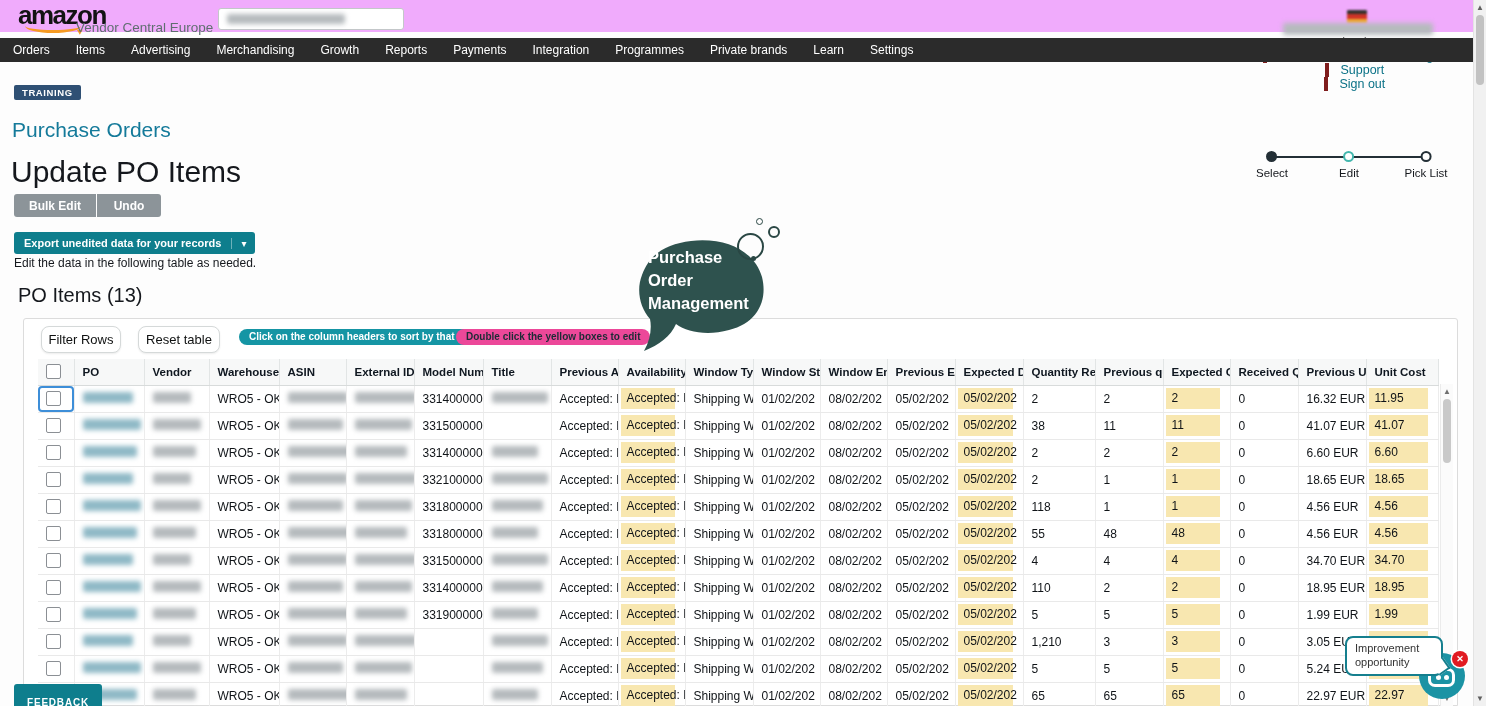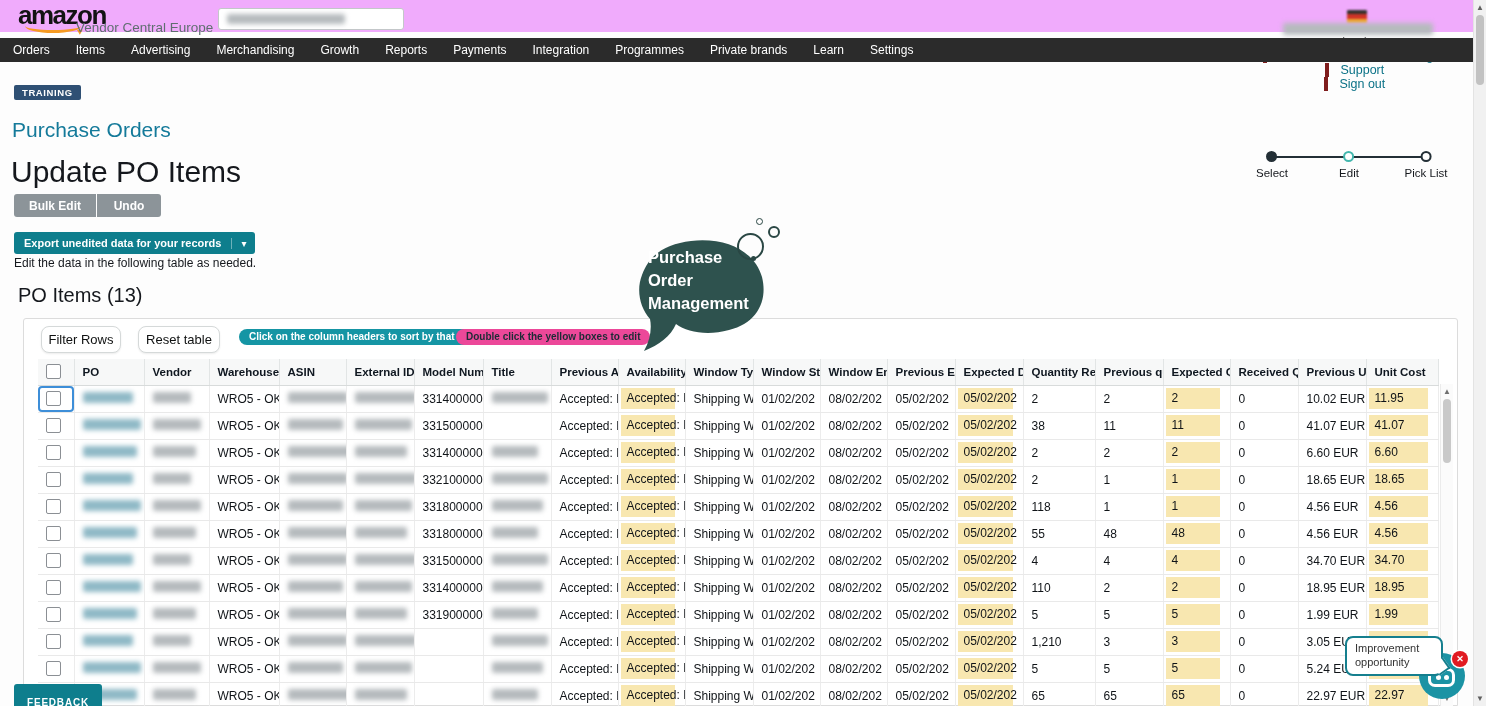--- a/index.html
+++ b/index.html
@@ -255,21 +255,21 @@
             <td>05/02/202</td>
             <td>
               <div class="ybox">05/02/202</div>
             </td>
             <td>2</td>
             <td>2</td>
             <td>
               <div class="ybox">2</div>
             </td>
             <td>0</td>
-            <td>10.02 EUR</td>
+            <td>16.32 EUR</td>
             <td>
               <div class="ybox">11.95</div>
             </td>
           </tr>
           <tr>
             <td class="sel">
               <div class="cbx"></div>
             </td>
             <td><span class="blob link-blob" style="width: 58px;"></span></td>
             <td><span class="blob" style="width: 48px;"></span></td>

